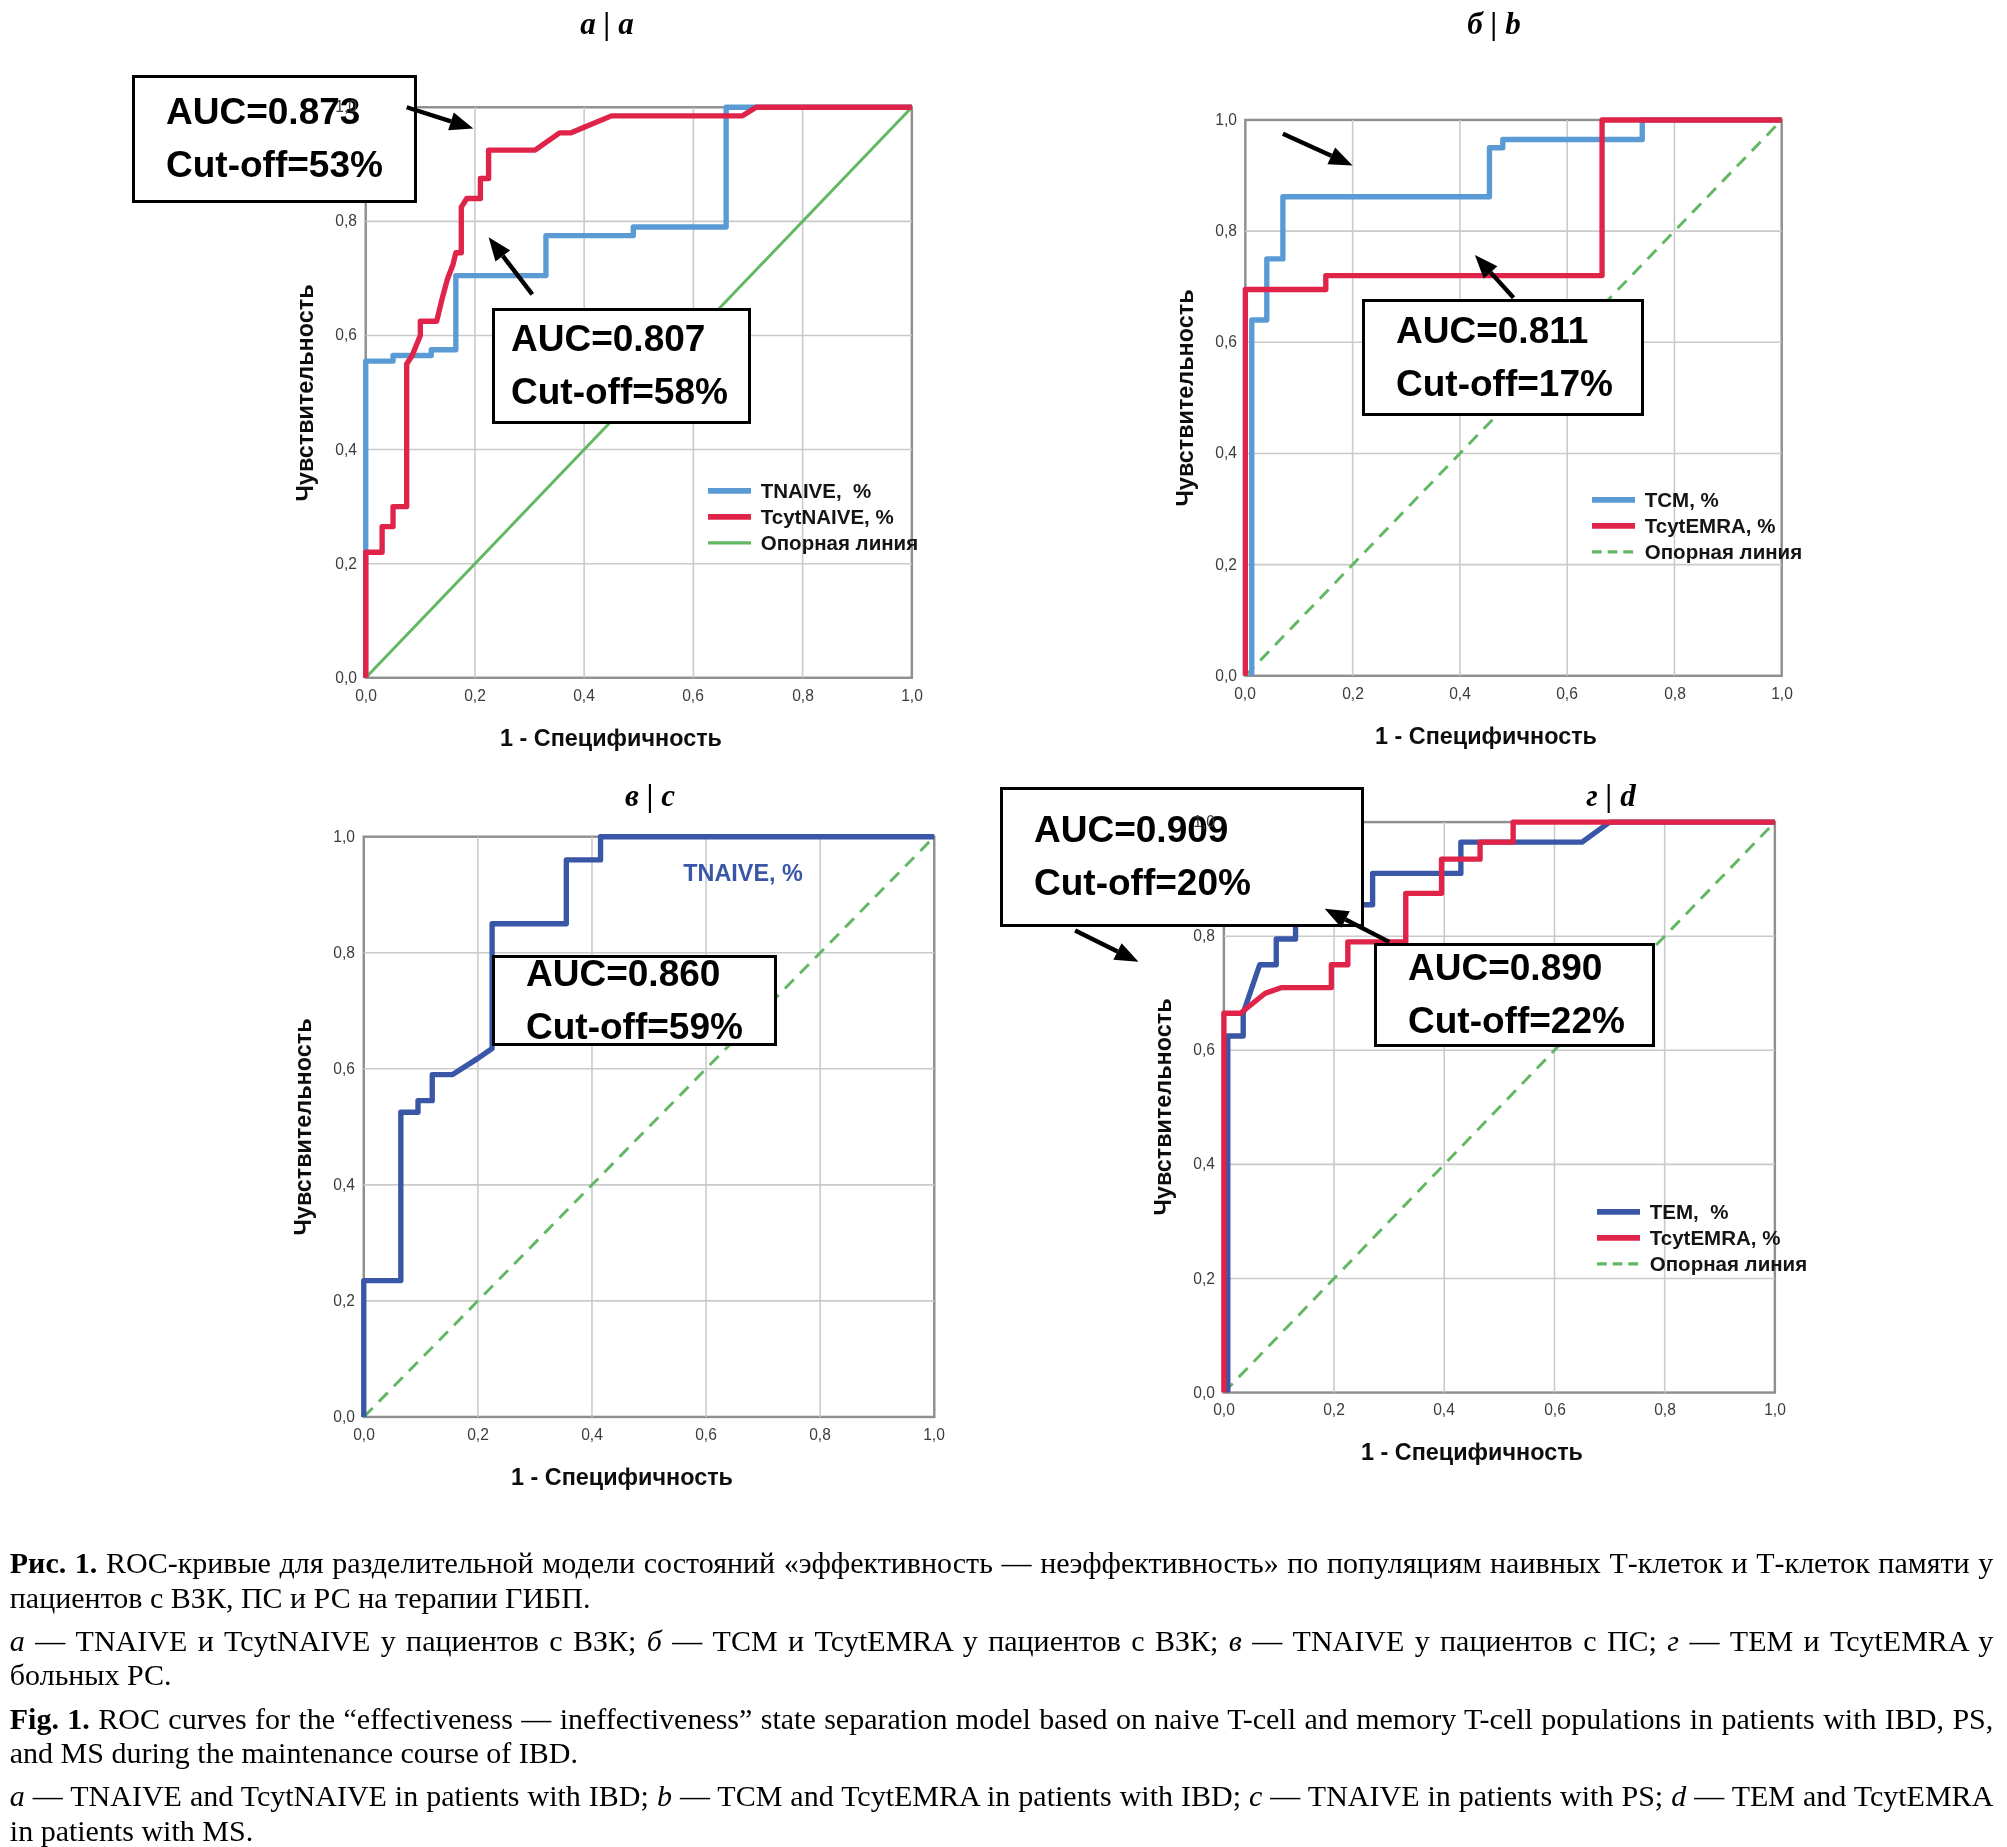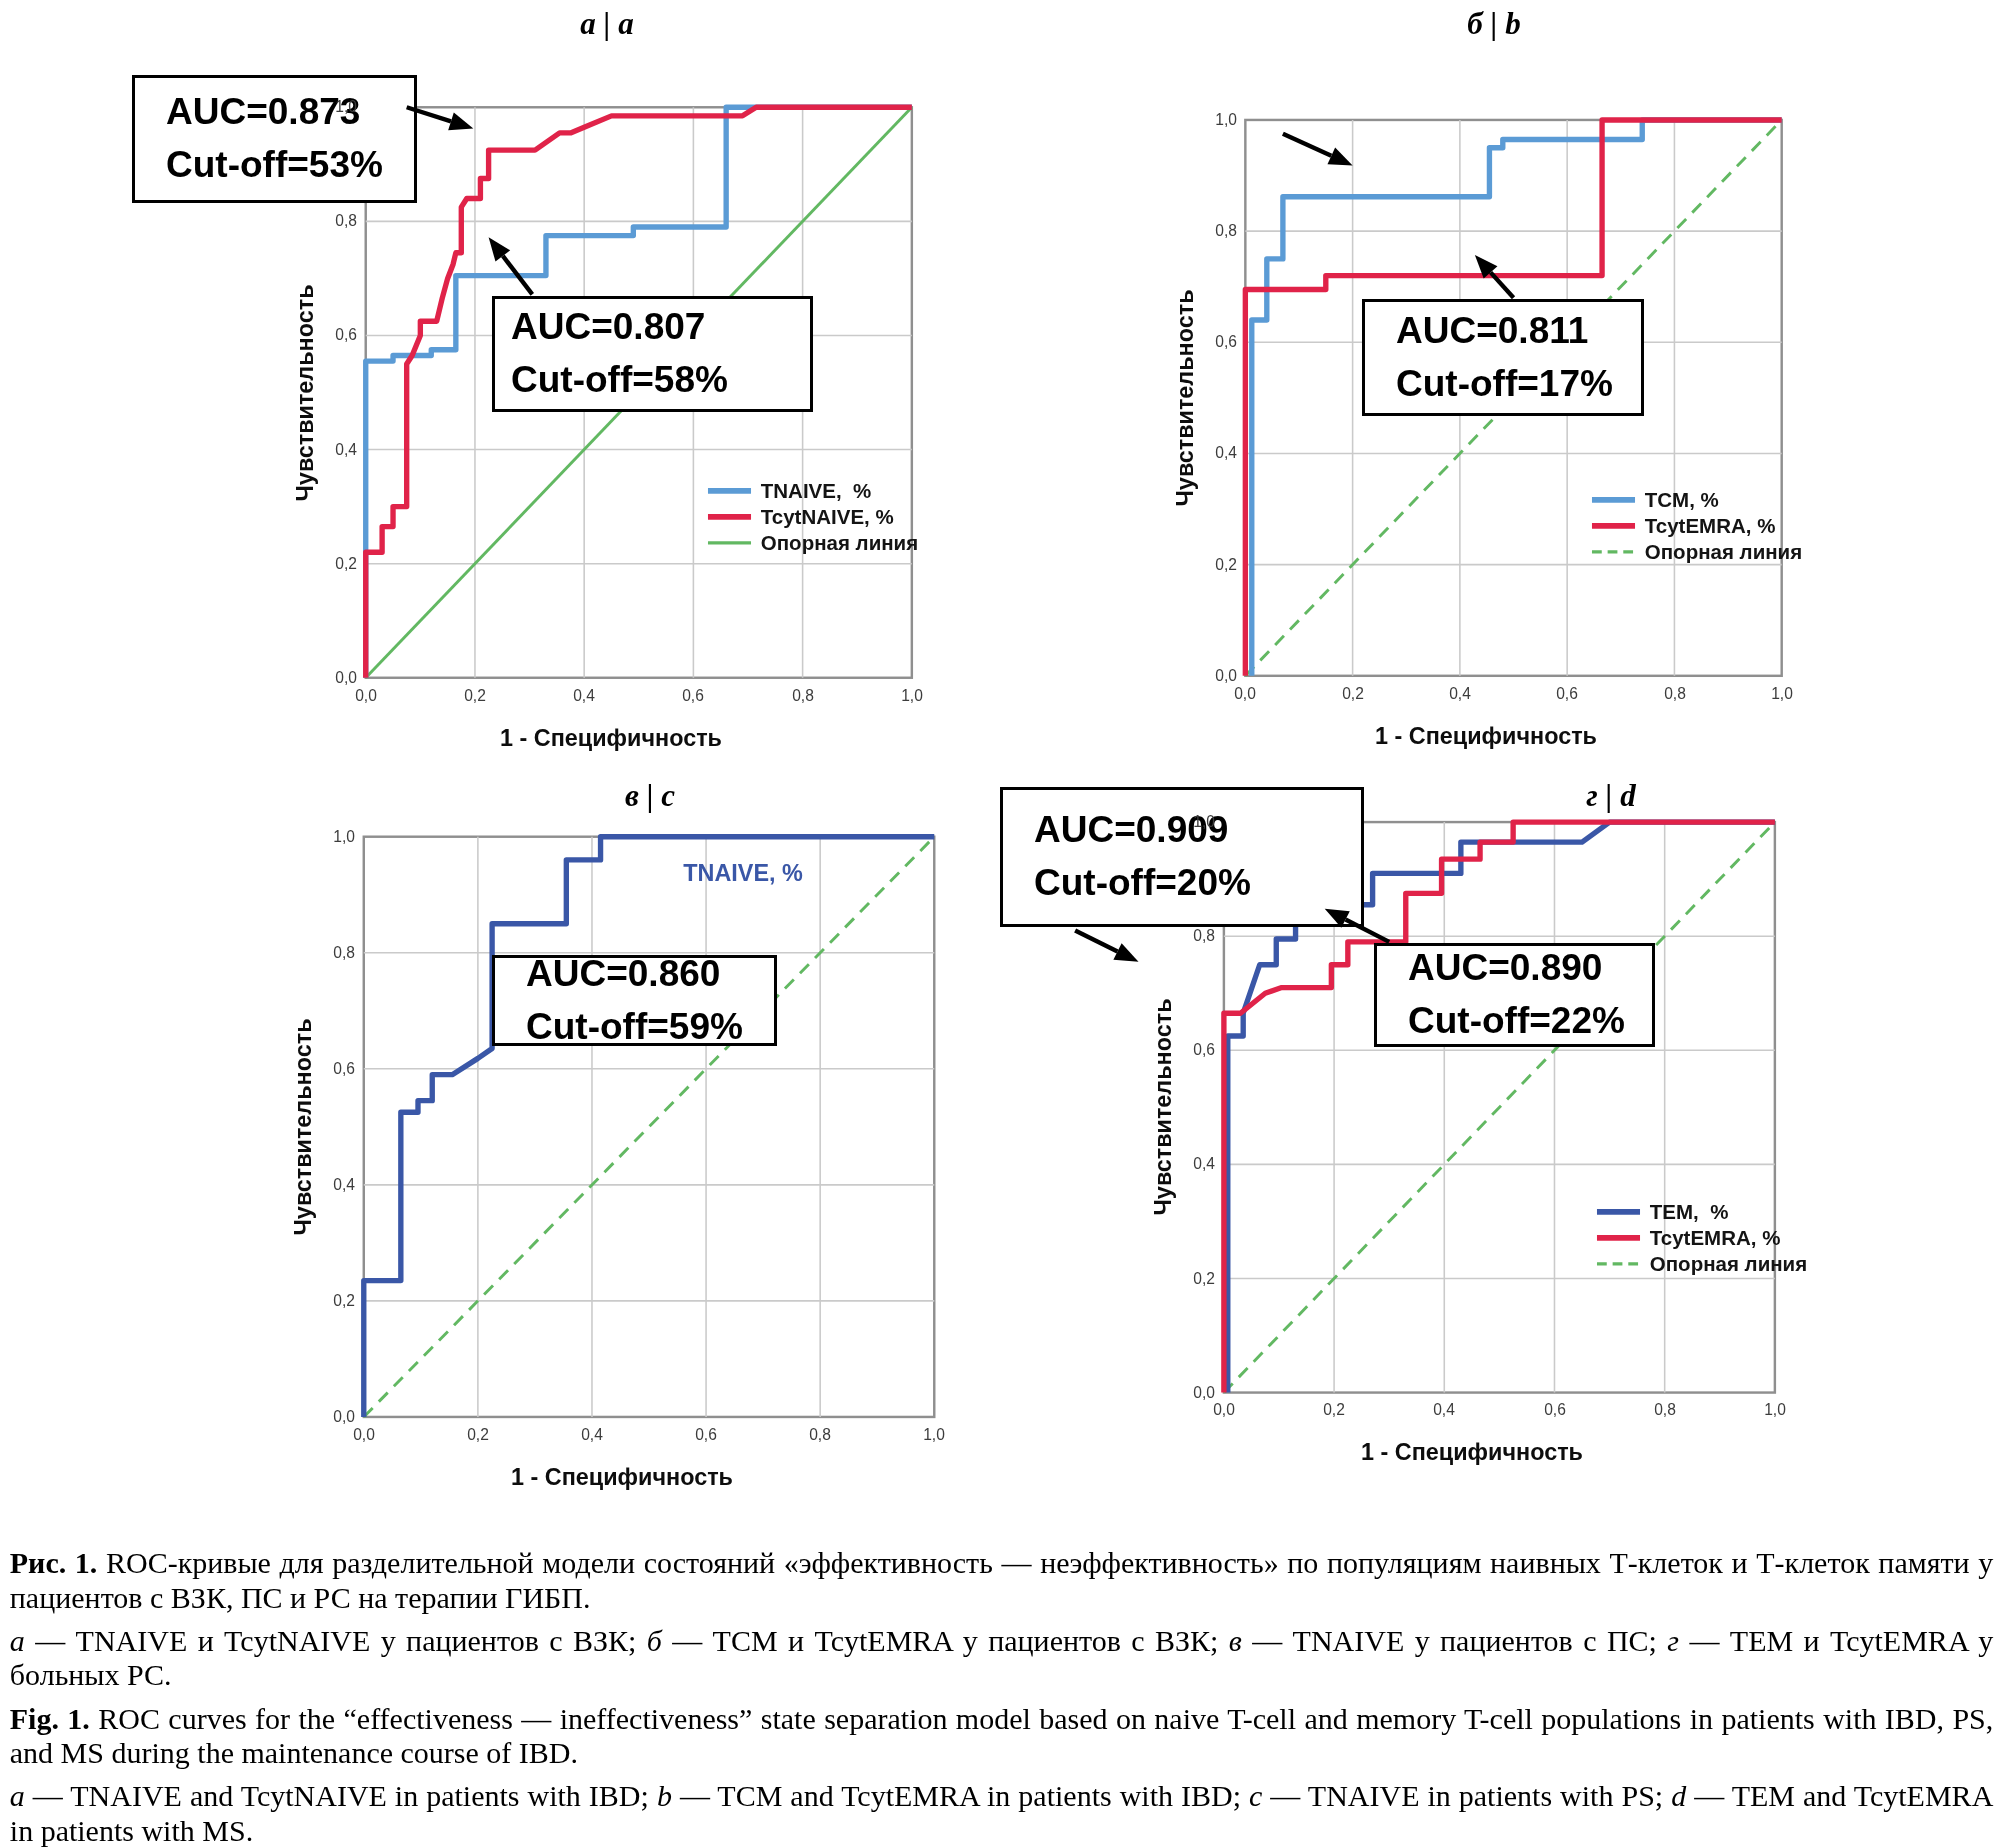--- a/index.html
+++ b/index.html
@@ -121,21 +121,21 @@
           <svg width="45" height="9.8" viewBox="0 0 46 10">
             <line x1="1" y1="5" x2="45" y2="5" stroke="#62B862" stroke-width="3.5"></line>
           </svg>
           <div class="legtxt">Опорная линия</div>
         </div>
       </div>
       <div class="ann" style="left: 120px; top: 75px; width: 285px; height: 128px;">
         <div class="annln">AUC=0.873</div>
         <div class="annln">Cut-off=53%</div>
       </div>
-      <div class="ann" style="left: 480px; top: 296px; width: 321px; height: 116px; padding-left: 16px;">
+      <div class="ann" style="left: 480px; top: 308px; width: 259px; height: 116px; padding-left: 16px;">
         <div class="annln">AUC=0.807</div>
         <div class="annln">Cut-off=58%</div>
       </div>
       <div class="tick xt" style="left: 1245px; top: 685px;">0,0</div>
       <div class="tick yt" style="left: 1237px; top: 676px;">0,0</div>
       <div class="tick xt" style="left: 1353px; top: 685px;">0,2</div>
       <div class="tick yt" style="left: 1237px; top: 565px;">0,2</div>
       <div class="tick xt" style="left: 1460px; top: 685px;">0,4</div>
       <div class="tick yt" style="left: 1237px; top: 453px;">0,4</div>
       <div class="tick xt" style="left: 1567px; top: 685px;">0,6</div>

